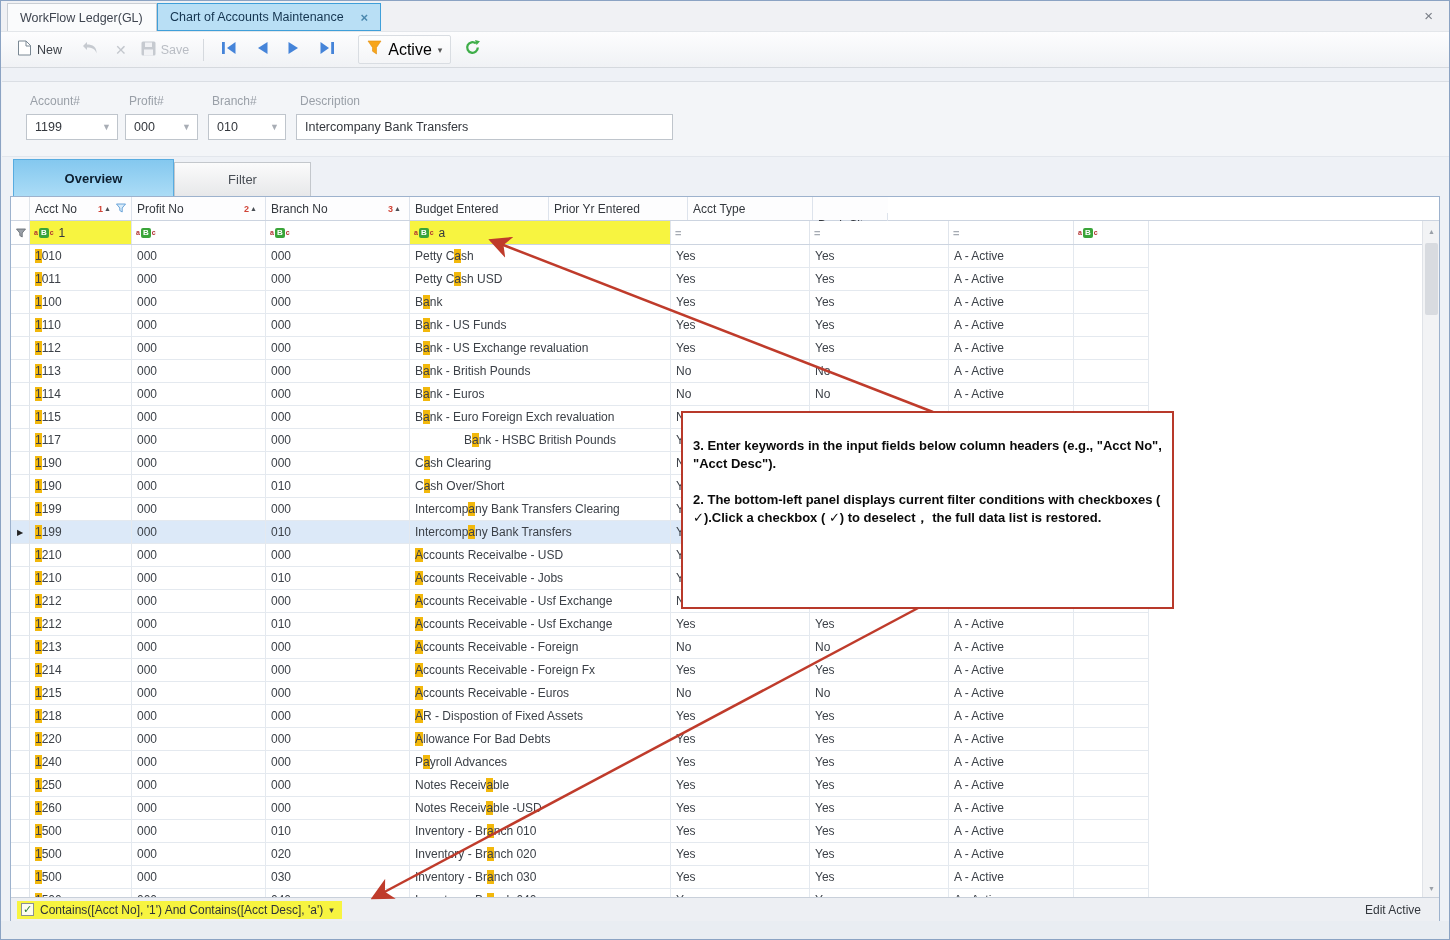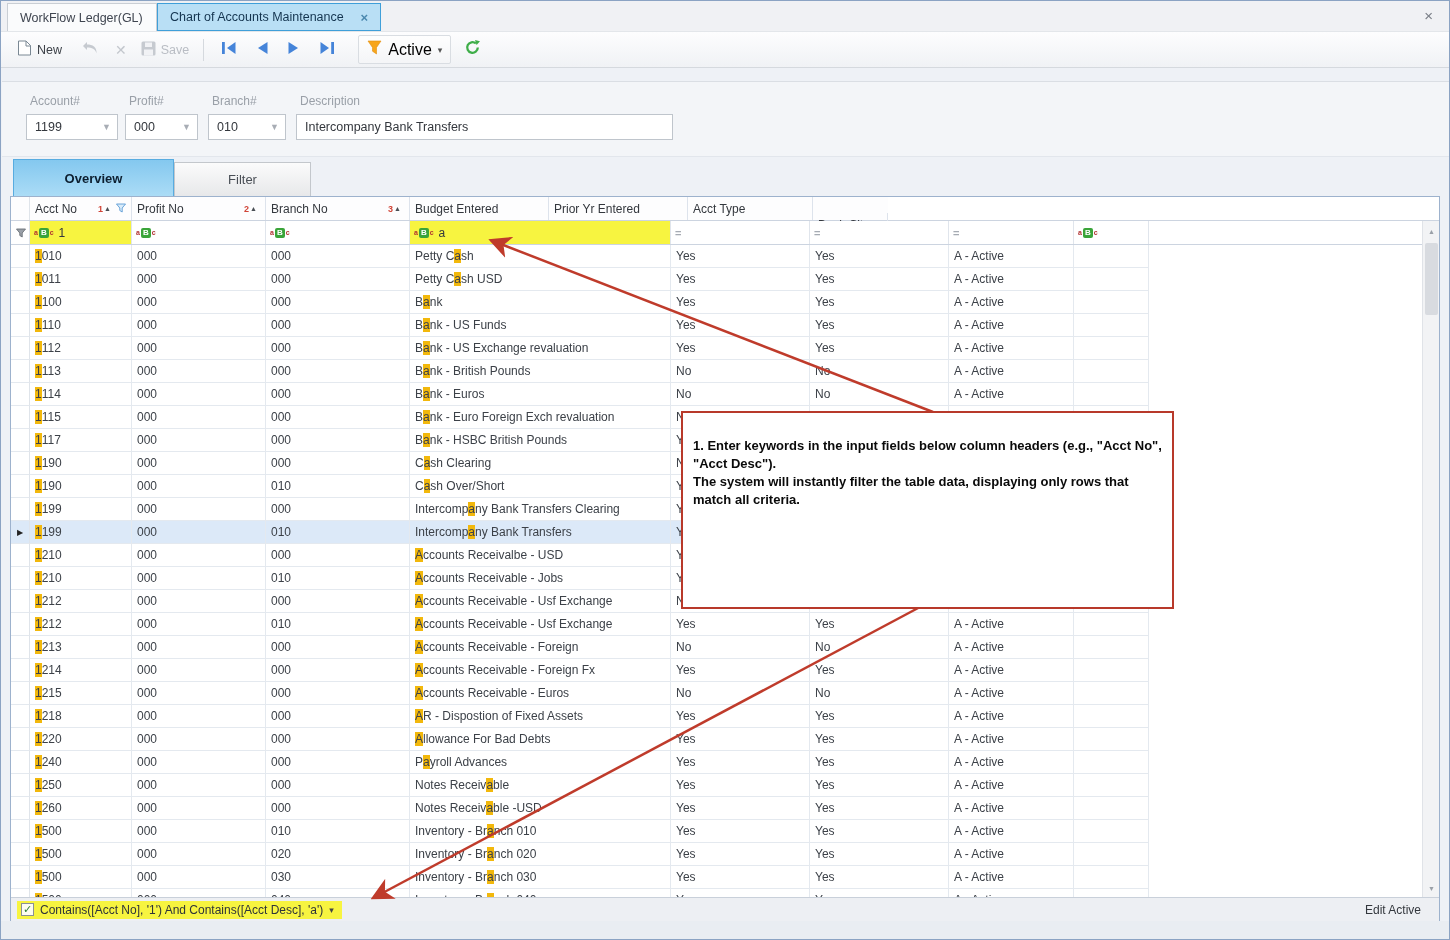--- a/index.html
+++ b/index.html
@@ -383,21 +383,21 @@
           <div class="cell" style="width: 139px; min-width: 139px;">No</div>
           <div class="cell" style="width: 125px; min-width: 125px;">A - Active</div>
           <div class="cell" style="width: 75px; min-width: 75px;"></div>
           <div class="cell filler"></div>
         </div>
         <div class="g-row">
           <div class="ind"></div>
           <div class="cell" style="width: 102px; min-width: 102px;"><span class="hl">1</span>117</div>
           <div class="cell" style="width: 134px; min-width: 134px;">000</div>
           <div class="cell" style="width: 144px; min-width: 144px;">000</div>
-          <div class="cell" style="width: 261px; min-width: 261px;">B<span class="hl">a</span>nk - HSBC British Pounds</div>
+          <div class="cell" style="width: 261px; min-width: 261px; justify-content: center;">B<span class="hl">a</span>nk - HSBC British Pounds</div>
           <div class="cell" style="width: 139px; min-width: 139px;">Yes</div>
           <div class="cell" style="width: 139px; min-width: 139px;">Yes</div>
           <div class="cell" style="width: 125px; min-width: 125px;">A - Active</div>
           <div class="cell" style="width: 75px; min-width: 75px;"></div>
           <div class="cell filler"></div>
         </div>
         <div class="g-row">
           <div class="ind"></div>
           <div class="cell" style="width: 102px; min-width: 102px;"><span class="hl">1</span>190</div>
           <div class="cell" style="width: 134px; min-width: 134px;">000</div>
@@ -664,19 +664,19 @@
       <defs>
         <marker id="ah" markerWidth="9" markerHeight="9" refX="7" refY="4.5" orient="auto">
           <path d="M0,0 L9,4.5 L0,9 L2.5,4.5 Z" fill="#bf3b2b"></path>
         </marker>
       </defs>
       <line x1="932" y1="411" x2="492" y2="240" stroke="#bf3b2b" stroke-width="2.5" marker-end="url(#ah)"></line>
       <line x1="919" y1="606" x2="374" y2="896" stroke="#bf3b2b" stroke-width="2.5" marker-end="url(#ah)"></line>
     </svg>
     <div class="callout">
       <div class="co-gap"></div>
-      <div>1. Enter keywords in the input fields below column headers (e.g., "Acct No", "Acct Desc").</div>
-      <div>The system will instantly filter the table data, displaying only rows that match all criteria.</div>
+      <div>3. Enter keywords in the input fields below column headers (e.g., "Acct No", "Acct Desc").</div>
       <div class="co-gap"></div>
+      <div>2. The bottom-left panel displays current filter conditions with checkboxes  ( ✓).Click a checkbox ( ✓) to deselect，  the full data list is restored.</div>
     </div>
   </div>
 
 </div>
 
 </body></html>

